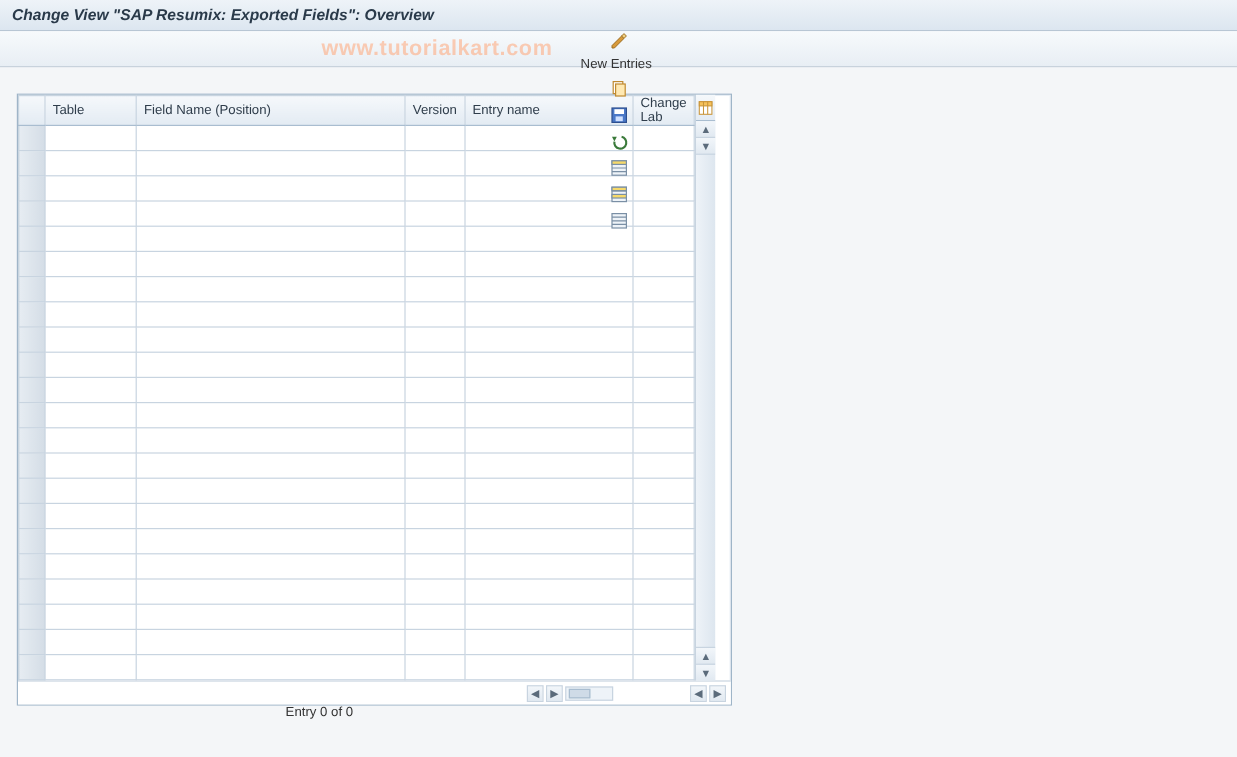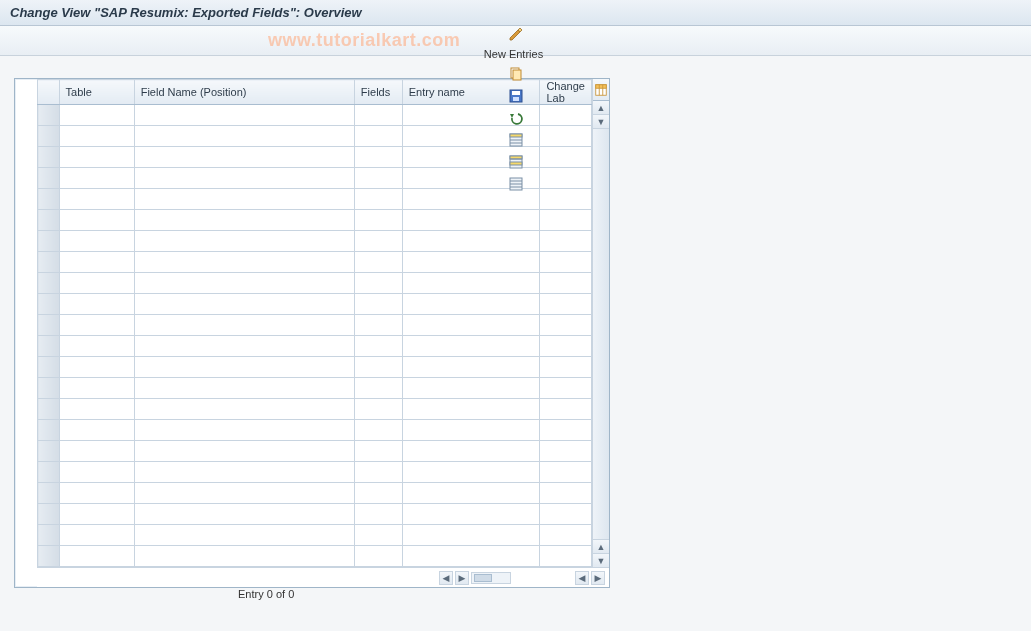--- a/index.html
+++ b/index.html
@@ -68,21 +68,20 @@
       pointer-events: none;
     }
 
     
     .table-card {
       margin: 22px 0 0 14px;
       width: 596px;
       background: #fff;
       border: 1px solid #9fb5c8;
       box-shadow: inset 0 0 0 1px #e7eef5;
-      padding-left: 22px;
     }
 
     .grid-wrap {
       display: flex;
     }
     .grid {
       border-collapse: collapse;
       table-layout: fixed;
     }
     .grid th, .grid td {
@@ -276,21 +275,21 @@
         <col class="col-fieldres">
         <col class="col-version">
         <col class="col-fieldname">
         <col class="col-fieldlab">
       </colgroup>
       <thead>
         <tr>
           <th class="rowsel-h"></th>
           <th>Table</th>
           <th>Field Name (Position)</th>
-          <th>Fields</th>
+          <th>Version</th>
           <th>Entry name</th>
           <th>Change Lab</th>
         </tr>
       </thead>
       <tbody id="grid-body">
           <tr>
             <td class="rowsel"></td>
             <td></td>
             <td></td>
             <td></td>

